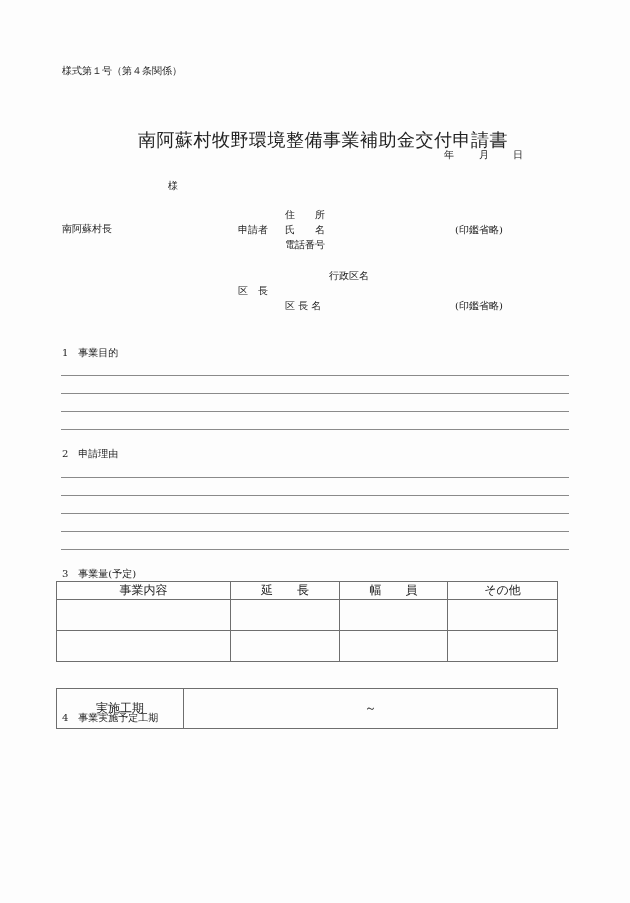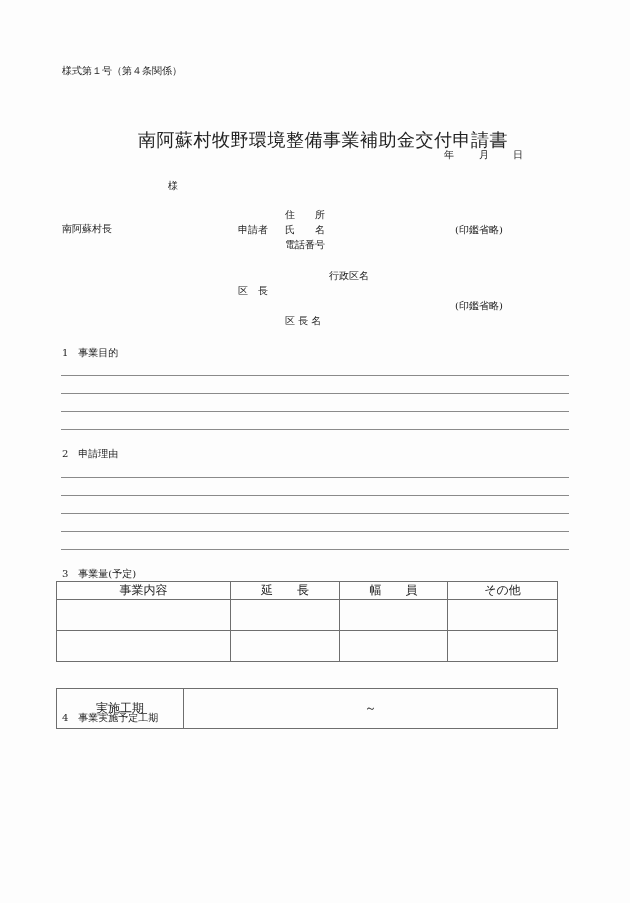--- a/index.html
+++ b/index.html
@@ -33,21 +33,21 @@
   <span class="abs small" style="left:238px;top:223px;">申請者</span>
   <span class="abs small" style="left:285px;top:208px;">住　　所</span>
   <span class="abs small" style="left:285px;top:223px;">氏　　名</span>
   <span class="abs small" style="left:285px;top:238px;">電話番号</span>
   <span class="abs small" style="left:455px;top:223px;">(印鑑省略)</span>
 </div>
 
 <div>
   <span class="abs small" style="left:238px;top:284px;">区　長</span>
   <span class="abs small" style="left:285px;top:269px;margin-left:44px;">行政区名</span>
-  <span class="abs small" style="left:285px;top:314px;">区 長 名</span>
+  <span class="abs small" style="left:285px;top:299px;">区 長 名</span>
   <span class="abs small" style="left:455px;top:299px;">(印鑑省略)</span>
 </div>
 
 <div>
   <span class="abs small" style="left:62px;top:346px;">1　事業目的</span>
   <div class="rule" style="top:375px;"></div>
   <div class="rule" style="top:393px;"></div>
   <div class="rule" style="top:411px;"></div>
   <div class="rule" style="top:429px;"></div>
 </div>

